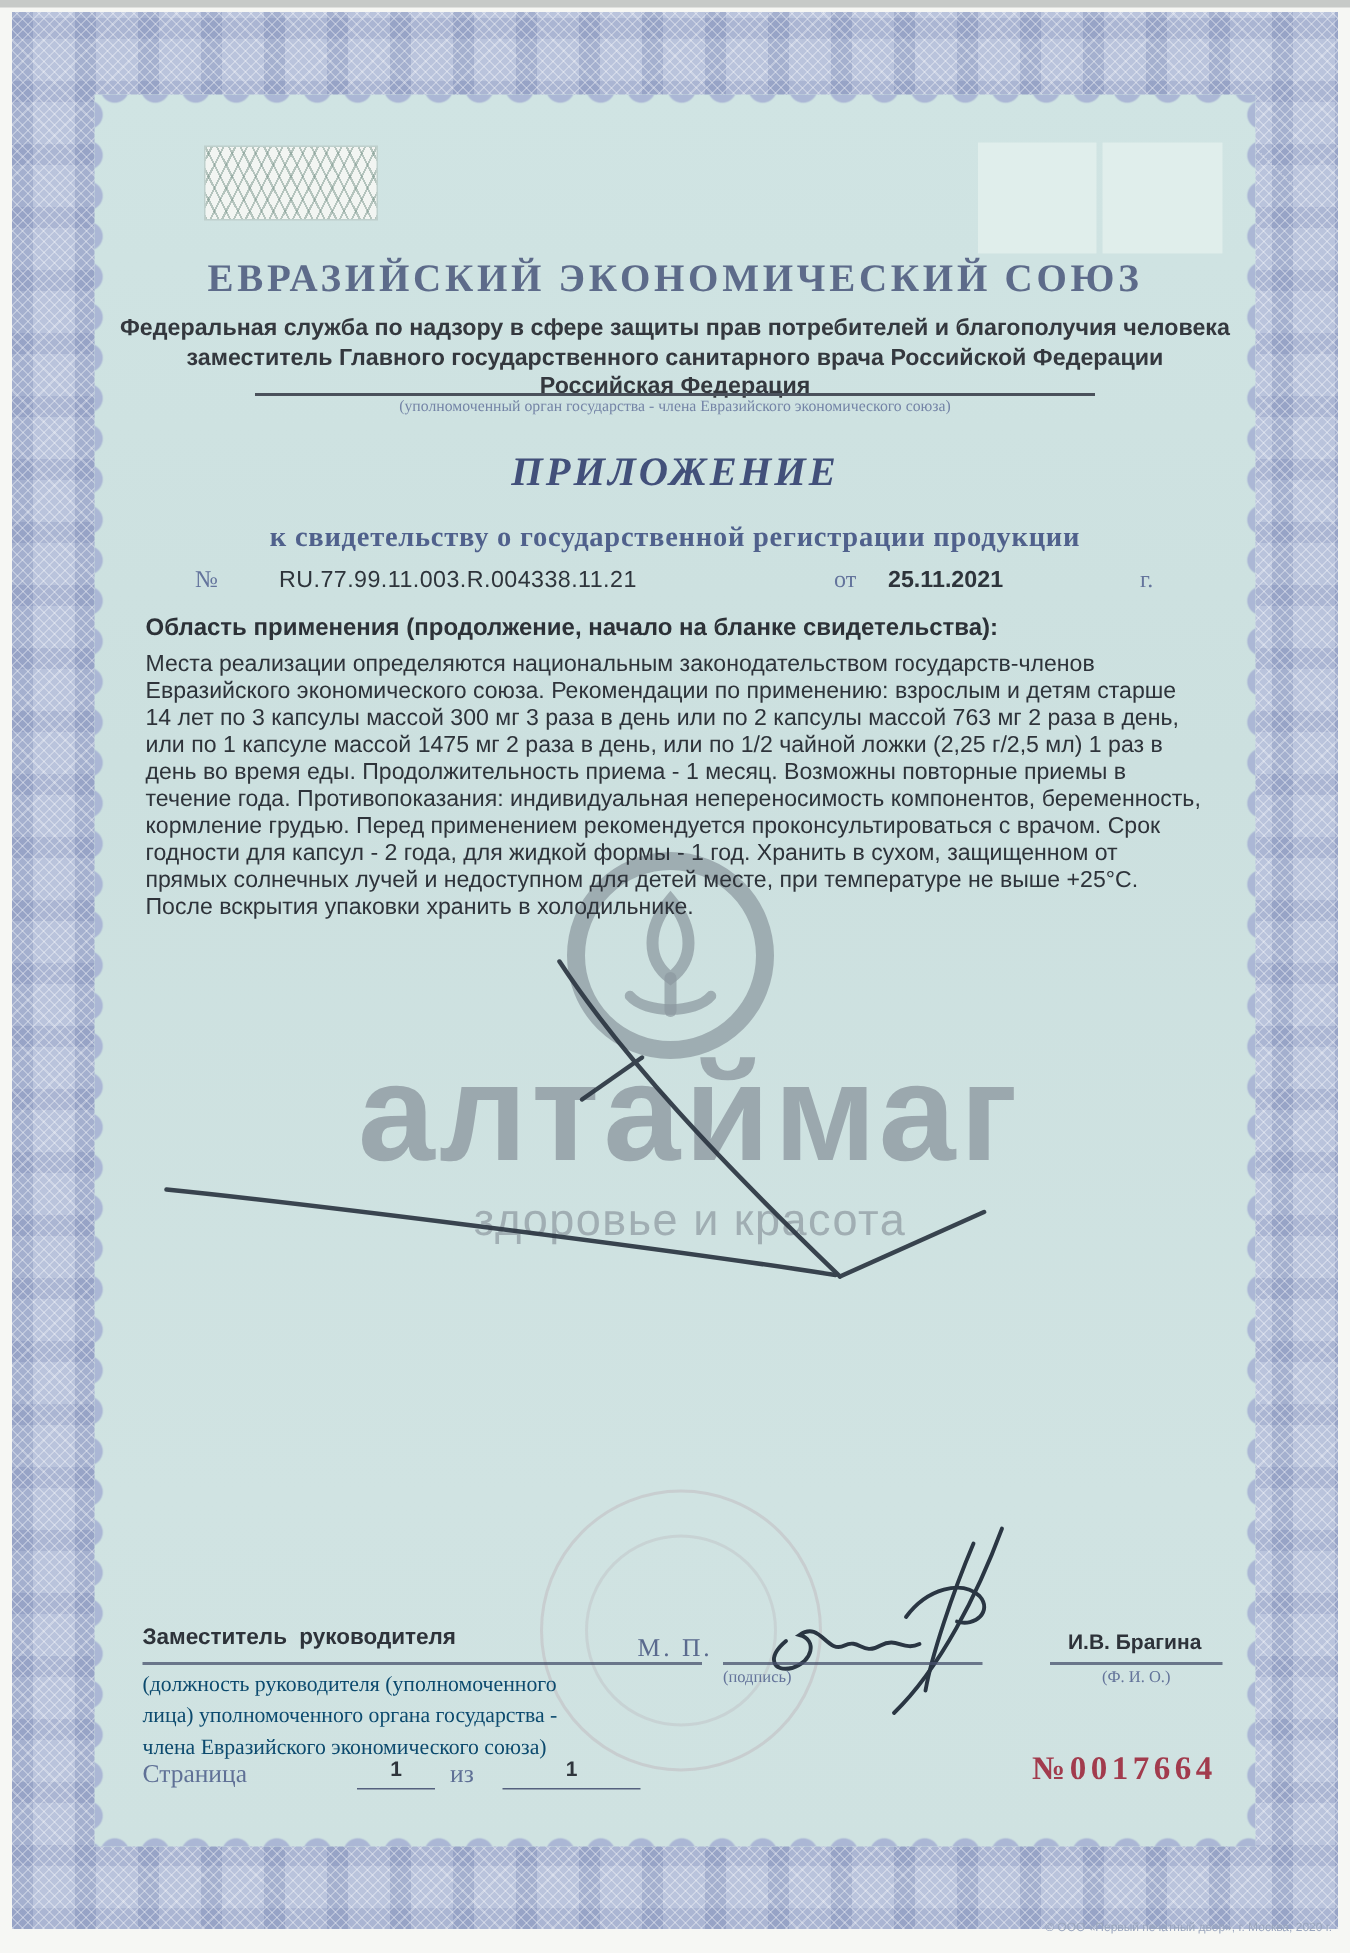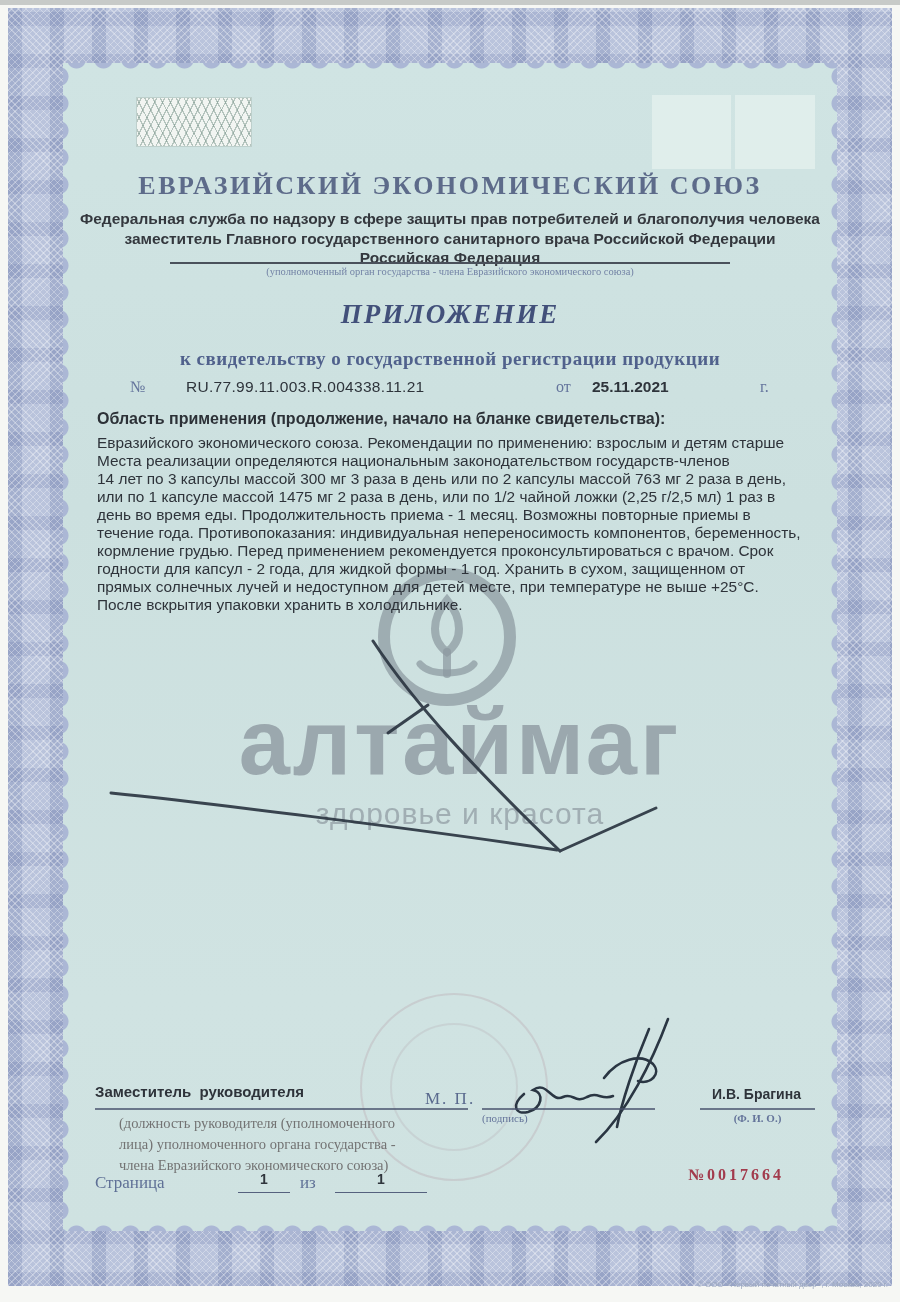--- a/index.html
+++ b/index.html
@@ -75,34 +75,34 @@
   .position-label{position:absolute;left:95px;top:1083px;font-weight:bold;font-size:15px;color:#2e333a;word-spacing:4px;}
   .uline{position:absolute;top:1108px;height:2px;background:rgba(72,82,108,.75);}
   .l1{left:95px;width:373px;} .l2{left:482px;width:173px;} .l3{left:700px;width:115px;}
   .seal-label{position:absolute;left:425px;top:1089px;font-family:"Liberation Serif",serif;
     font-size:17px;color:#5a6a8e;letter-spacing:2px;}
   .sig-caption{position:absolute;left:482px;width:173px;top:1112px;
     font-family:"Liberation Serif",serif;font-size:11px;color:#64749a;}
   .fio-name{position:absolute;left:712px;width:103px;top:1086px;text-align:left;
     font-weight:bold;font-size:14px;color:#2e333a;}
   .fio-caption{position:absolute;left:700px;width:115px;top:1112px;text-align:center;
-    font-family:"Liberation Serif",serif;font-size:11px;color:#64749a;font-weight:bold;}
+    font-family:"Liberation Serif",serif;font-size:11px;color:#64749a;}
   .note-lines{position:absolute;left:95px;top:1113px;width:340px;}
-  .note-line{font-family:"Liberation Serif",serif;font-size:14.5px;line-height:21px;color:#737373;margin-left:24px;}
+  .note-line{font-family:"Liberation Serif",serif;font-size:14.5px;line-height:21px;color:#0c4a6e;}
   
   .page-row{position:absolute;left:95px;top:1173px;height:24px;font-family:"Liberation Serif",serif;
     font-size:17px;color:#5f7096;}
   .page-word{position:absolute;left:0;top:0;}
   .blank1{position:absolute;left:143px;top:-2px;width:52px;height:21px;border-bottom:1.6px solid #55617e;
     text-align:center;font-family:"Liberation Sans",sans-serif;font-weight:bold;font-size:14px;color:#2f353c;}
   .of-word{position:absolute;left:205px;top:0;}
   .blank2{position:absolute;left:240px;top:-2px;width:92px;height:21px;border-bottom:1.6px solid #55617e;
     text-align:center;font-family:"Liberation Sans",sans-serif;font-weight:bold;font-size:14px;color:#2f353c;}
   .form-number{position:absolute;left:688px;top:1166px;font-family:"Liberation Serif",serif;
-    font-weight:bold;font-size:16px;letter-spacing:3px;color:#a23b4d;}
+    font-weight:bold;font-size:22px;letter-spacing:3px;color:#a23b4d;}
   .print-credit{position:absolute;right:12px;top:1280px;font-size:8px;color:#9aa6bd;}
 </style>
 </head>
 <body>
 
 <div class="page">
   <div class="scan-edge"></div>
   <div class="frame"></div>
   <div class="inner"></div>
   <div class="scallop sc-top"></div>
@@ -138,22 +138,22 @@
     <g stroke="rgba(140,153,160,.72)" fill="none" stroke-linecap="round">
       <circle cx="447" cy="637" r="63" stroke-width="12"></circle>
       <path d="M 447 600 C 431 619 431 640 447 652 C 463 640 463 619 447 600 Z" stroke-width="8"></path>
       <path d="M 447 652 L 447 674" stroke-width="8"></path>
       <path d="M 420 664 C 430 676 464 676 474 664" stroke-width="7"></path>
     </g>
   </svg>
 
   <div class="section-title">Область применения (продолжение, начало на бланке свидетельства):</div>
   <div class="body-lines" id="body-lines">
+      <div class="body-line">Места реализации определяются национальным законодательством государств-членов</div>
       <div class="body-line">Евразийского экономического союза. Рекомендации по применению: взрослым и детям старше</div>
-      <div class="body-line">Места реализации определяются национальным законодательством государств-членов</div>
       <div class="body-line">14 лет по 3 капсулы массой 300 мг 3 раза в день или по 2 капсулы массой 763 мг 2 раза в день,</div>
       <div class="body-line">или по 1 капсуле массой 1475 мг 2 раза в день, или по 1/2 чайной ложки (2,25 г/2,5 мл) 1 раз в</div>
       <div class="body-line">день во время еды. Продолжительность приема - 1 месяц. Возможны повторные приемы в</div>
       <div class="body-line">течение года. Противопоказания: индивидуальная непереносимость компонентов, беременность,</div>
       <div class="body-line">кормление грудью. Перед применением рекомендуется проконсультироваться с врачом. Срок</div>
       <div class="body-line">годности для капсул - 2 года, для жидкой формы - 1 год. Хранить в сухом, защищенном от</div>
       <div class="body-line">прямых солнечных лучей и недоступном для детей месте, при температуре не выше +25°С.</div>
       <div class="body-line">После вскрытия упаковки хранить в холодильнике.</div>
     </div>
 

